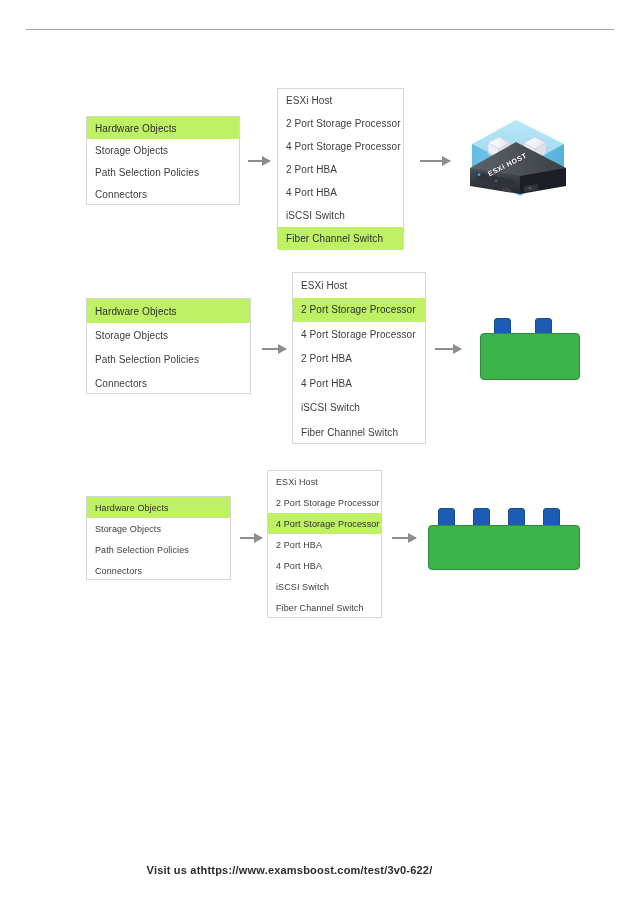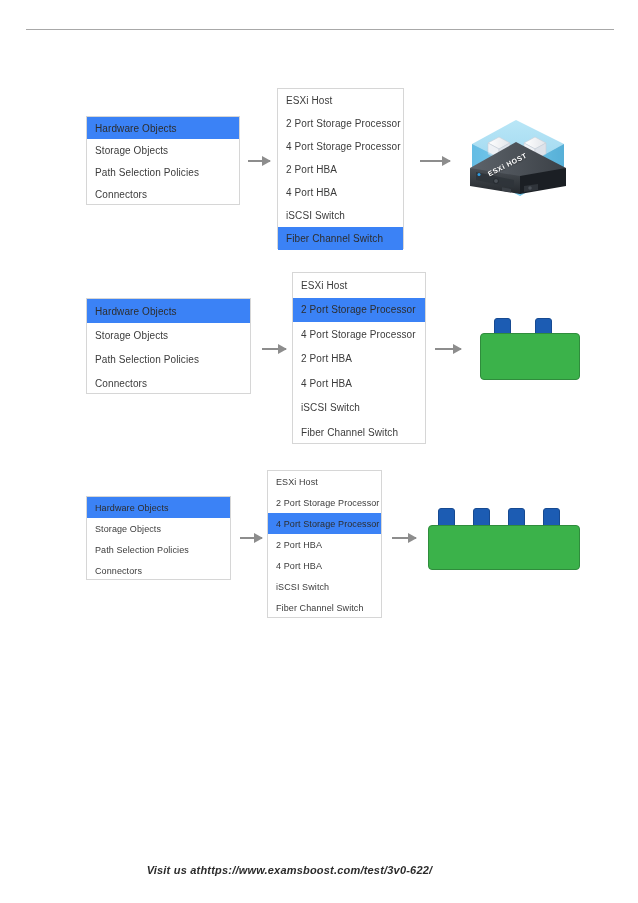--- a/index.html
+++ b/index.html
@@ -31,21 +31,21 @@
   }
   .listbox .li{
     box-sizing:border-box;
     display:flex;
     align-items:center;
     padding-left:8px;
     color:#3b3b3b;
     white-space:nowrap;
     letter-spacing:.1px;
   }
-  .listbox .li.hl{ background:#3b82f6; color:#2d2d2d; }
+  .listbox .li.hl{ background:#bef264; color:#2d2d2d; }
 
   
   .arrow{position:absolute;height:2px;background:#8d8d8d;}
   .arrow:after{
     content:"";
     position:absolute;right:-1px;top:-4px;
     width:0;height:0;
     border-top:5px solid transparent;
     border-bottom:5px solid transparent;
     border-left:9px solid #8d8d8d;
@@ -83,21 +83,20 @@
     transform:rotate(-27deg);
     text-shadow:0 1px 1px rgba(0,0,0,.35);
     pointer-events:none;
     white-space:nowrap;
   }
 
   
   .footer{
     position:absolute;left:0;top:864px;width:579px;
     text-align:center;
-    font-style:italic;
     font-weight:bold;
     font-size:11px;
     color:#2b2b2b;
     letter-spacing:.2px;
   }
 </style>
 </head>
 <body>
 
 <div class="page">

